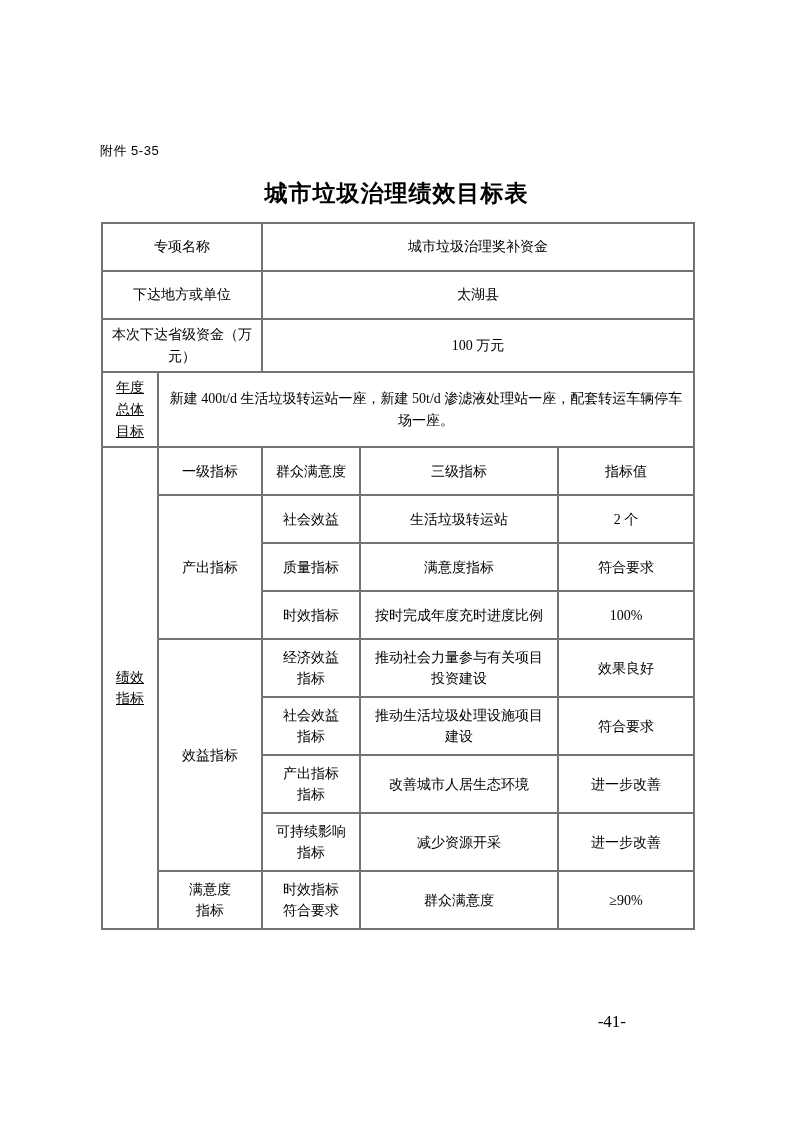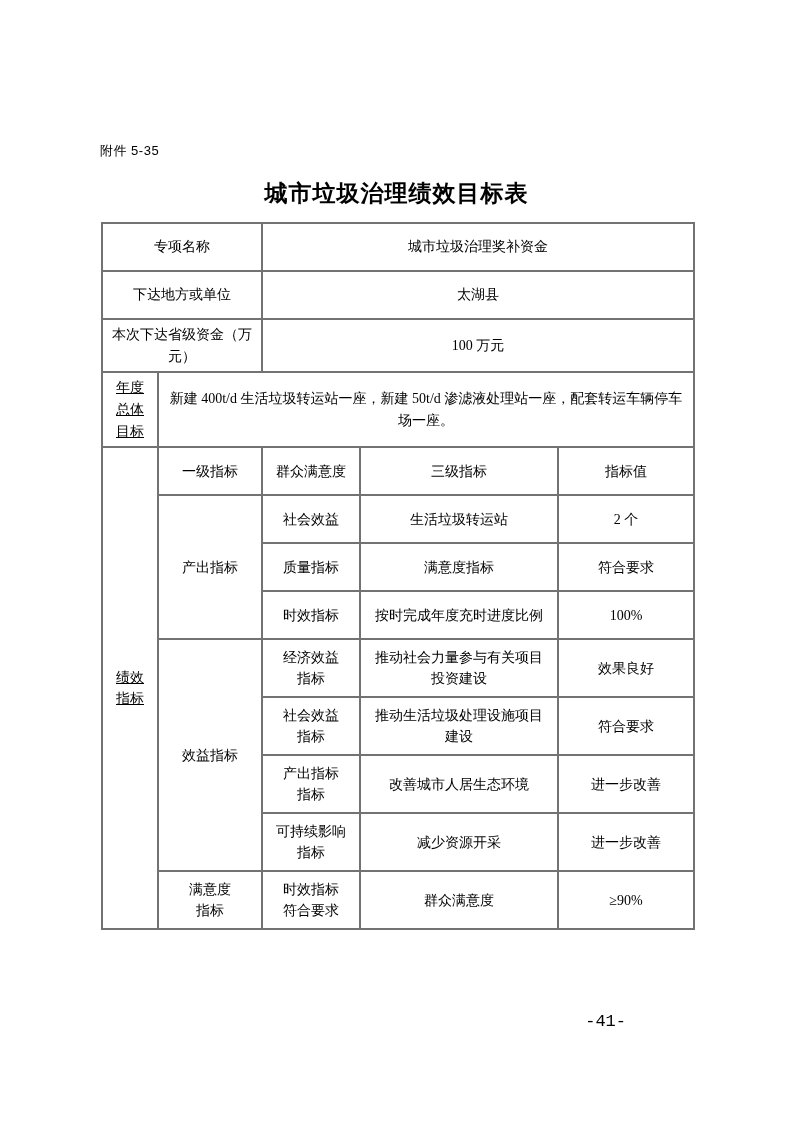--- a/index.html
+++ b/index.html
@@ -72,21 +72,21 @@
   .cell-two-line { line-height: 1.5; }
   .page-number {
     position: absolute;
     left: 0;
     top: 1012px;
     width: 726px;
     text-align: right;
     padding-right: 100px;
     box-sizing: border-box;
     font-size: 17px;
-    font-family: Liberation Mono, monospace;
+    font-family: Liberation Serif, serif;
   }
 </style>
 </head>
 <body>
 
 <div class="page">
 
   <div class="attachment-label">附件 5-35</div>
 
   <div class="doc-title">城市垃圾治理绩效目标表</div>

